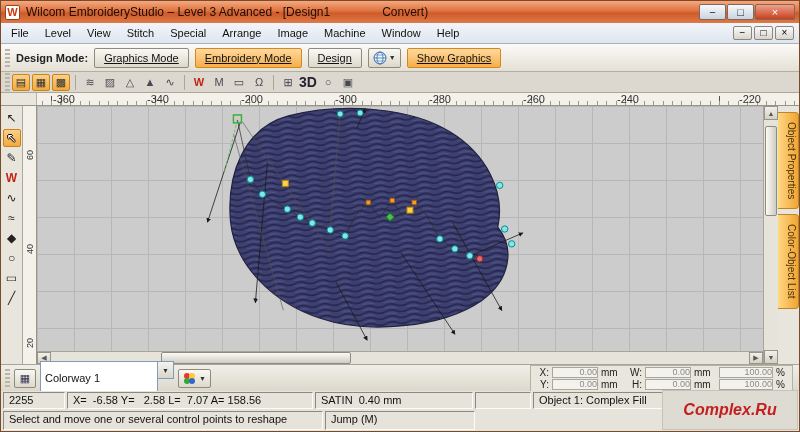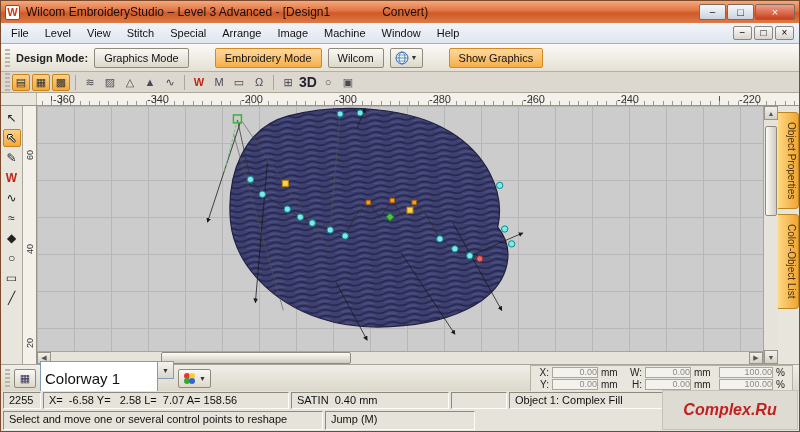--- a/index.html
+++ b/index.html
@@ -26,22 +26,22 @@
   .mdi-btns { margin-left:auto; display:flex; gap:2px; padding-right:3px; }
   .mdi-btn { width:19px; height:14px; font-size:10px; line-height:12px; text-align:center;
     background:linear-gradient(#fafafa,#d8d5cc); border:1px solid #8a867c; border-radius:2px; }
 
   
   .modebar { height:28px; display:flex; align-items:center; gap:6px; padding:0 6px 0 4px;
     background:linear-gradient(#fbfaf7,#e4e0d4); border-bottom:1px solid #b3afa3; font-size:11px; }
   .grip { width:5px; height:18px; background:repeating-linear-gradient(180deg,#b9b5a9 0 2px,transparent 2px 4px); }
   .mode-label { font-weight:bold; color:#222; }
   .tb-btn { padding:3px 9px; font-size:11px; border:1px solid #8e8a7c; border-radius:2px;
-    background:linear-gradient(#f9f8f4,#dcd8ca); color:#111; }
-  .tb-btn.hl { background:linear-gradient(#ffd9a0,#f5ae49); border:1px solid #d5881e;margin-left:20px; }
+    background:linear-gradient(#f9f8f4,#dcd8ca); color:#111;text-decoration:underline; }
+  .tb-btn.hl { background:linear-gradient(#ffd9a0,#f5ae49); border:1px solid #d5881e; }
   .globe-btn { display:flex; align-items:center; gap:2px; padding:2px 4px; border:1px solid #8e8a7c;
     border-radius:2px; background:linear-gradient(#f9f8f4,#dcd8ca); }
   .caret { font-size:7px; color:#333; }
 
   
   .iconbar { height:21px; display:flex; align-items:center; gap:2px; padding:0 4px;
     background:#dcd8cf; border-bottom:1px solid #aba79b; }
   .ic { width:18px; height:17px; display:flex; align-items:center; justify-content:center;
     font-size:11px; color:#4a4a55; border:1px solid transparent; border-radius:2px; }
   .ic.active { background:linear-gradient(#fbd089,#f3a93e); border-color:#c98418; color:#333; }
@@ -94,21 +94,21 @@
   .vtab { writing-mode:vertical-rl; font-size:10px; color:#4a2f06; text-align:center;
     background:linear-gradient(90deg,#ffd883,#f0a433); border:1px solid #bf861f; border-left:none;
     border-radius:0 4px 4px 0; padding:9px 1px; }
 
   
   .bottombar { height:27px; display:flex; align-items:center; gap:4px; padding:0 6px 0 4px;
     background:linear-gradient(#f0eee8,#dcd8cc); border-top:1px solid #a8a498; font-size:10px; }
   .small-btn { width:22px; height:19px; display:flex; align-items:center; justify-content:center;
     border:1px solid #8e8a7c; border-radius:2px; background:linear-gradient(#f9f8f4,#dcd8ca); font-size:11px; color:#335; }
   .combo { width:118px; height:18px; background:#fff; border:1px solid #7f9db9; display:flex;
-    align-items:center; padding:16px 4px; font-size:15px; color:#111; }
+    align-items:center; padding:16px 4px; font-size:11px; color:#111; }
   .combo-arrow { width:16px; height:18px; background:linear-gradient(#f4f3ef,#d9d5c9); border:1px solid #7f9db9;
     border-left:none; display:flex; align-items:center; justify-content:center; font-size:7px; color:#333; }
   .palette-btn { height:19px; display:flex; align-items:center; gap:3px; padding:0 4px;
     border:1px solid #8e8a7c; border-radius:2px; background:linear-gradient(#f9f8f4,#dcd8ca); }
   .xy-panel { margin-left:auto; display:grid; grid-template-columns:14px 46px 22px 16px 46px 22px 54px 12px;
     grid-auto-rows:11px; column-gap:3px; row-gap:1px; align-items:center; padding:1px 4px;
     border:1px solid #b5b1a5; background:#e9e6dd; }
   .xy-panel label { text-align:right; color:#222; }
   .xy-panel input { width:100%; height:11px; font-size:9px; text-align:right; color:#8a8a8a;
     border:1px solid #a9a69b; background:#f4f2ec; font-family:"Liberation Sans", sans-serif; }
@@ -155,21 +155,21 @@
       <div class="mdi-btn">□</div>
       <div class="mdi-btn">×</div>
     </div>
   </div>
 
   <div class="modebar">
     <div class="grip"></div>
     <span class="mode-label">Design Mode:</span>
     <button class="tb-btn">Graphics Mode</button>
     <button class="tb-btn hl">Embroidery Mode</button>
-    <button class="tb-btn">Wilcom</button>
+    <button class="tb-btn">Design</button>
     <div class="globe-btn">
       <svg width="14" height="14" viewBox="0 0 14 14">
         <circle cx="7" cy="7" r="6" fill="#eef6ff" stroke="#3a6ea5" stroke-width="1"></circle>
         <ellipse cx="7" cy="7" rx="3" ry="6" fill="none" stroke="#3a6ea5" stroke-width="0.8"></ellipse>
         <line x1="1" y1="7" x2="13" y2="7" stroke="#3a6ea5" stroke-width="0.8"></line>
         <line x1="2" y1="4" x2="12" y2="4" stroke="#3a6ea5" stroke-width="0.6"></line>
         <line x1="2" y1="10" x2="12" y2="10" stroke="#3a6ea5" stroke-width="0.6"></line>
       </svg>
       <span class="caret">▼</span>
     </div>
@@ -356,21 +356,21 @@
       <span class="unit">mm</span>
       <label>H:</label>
       <input readonly="" value="0.00" style="">
       <span class="unit">mm</span>
       <input readonly="" value="100.00" style="">
       <span class="unit">%</span>
     </div>
   </div>
 
   <div class="statusbar1" style="position:relative">
-    <div class="cell" style="width:38px">2255</div>
+    <div class="cell" style="width:62px">2255</div>
     <div class="cell" style="width:246px">X=  -6.58 Y=   2.58 L=  7.07 A= 158.56</div>
     <div class="cell" style="width:158px">SATIN  0.40 mm</div>
     <div class="cell" style="width:56px"></div>
     <div class="cell" style="width:178px">Object 1: Complex Fill</div>
     <div style="flex:1"></div>
   </div>
 
   <div class="statusbar2" style="position:relative">
     <div class="cell" style="width:320px">Select and move one or several control points to reshape</div>
     <div class="cell" style="width:150px">Jump (M)</div>

